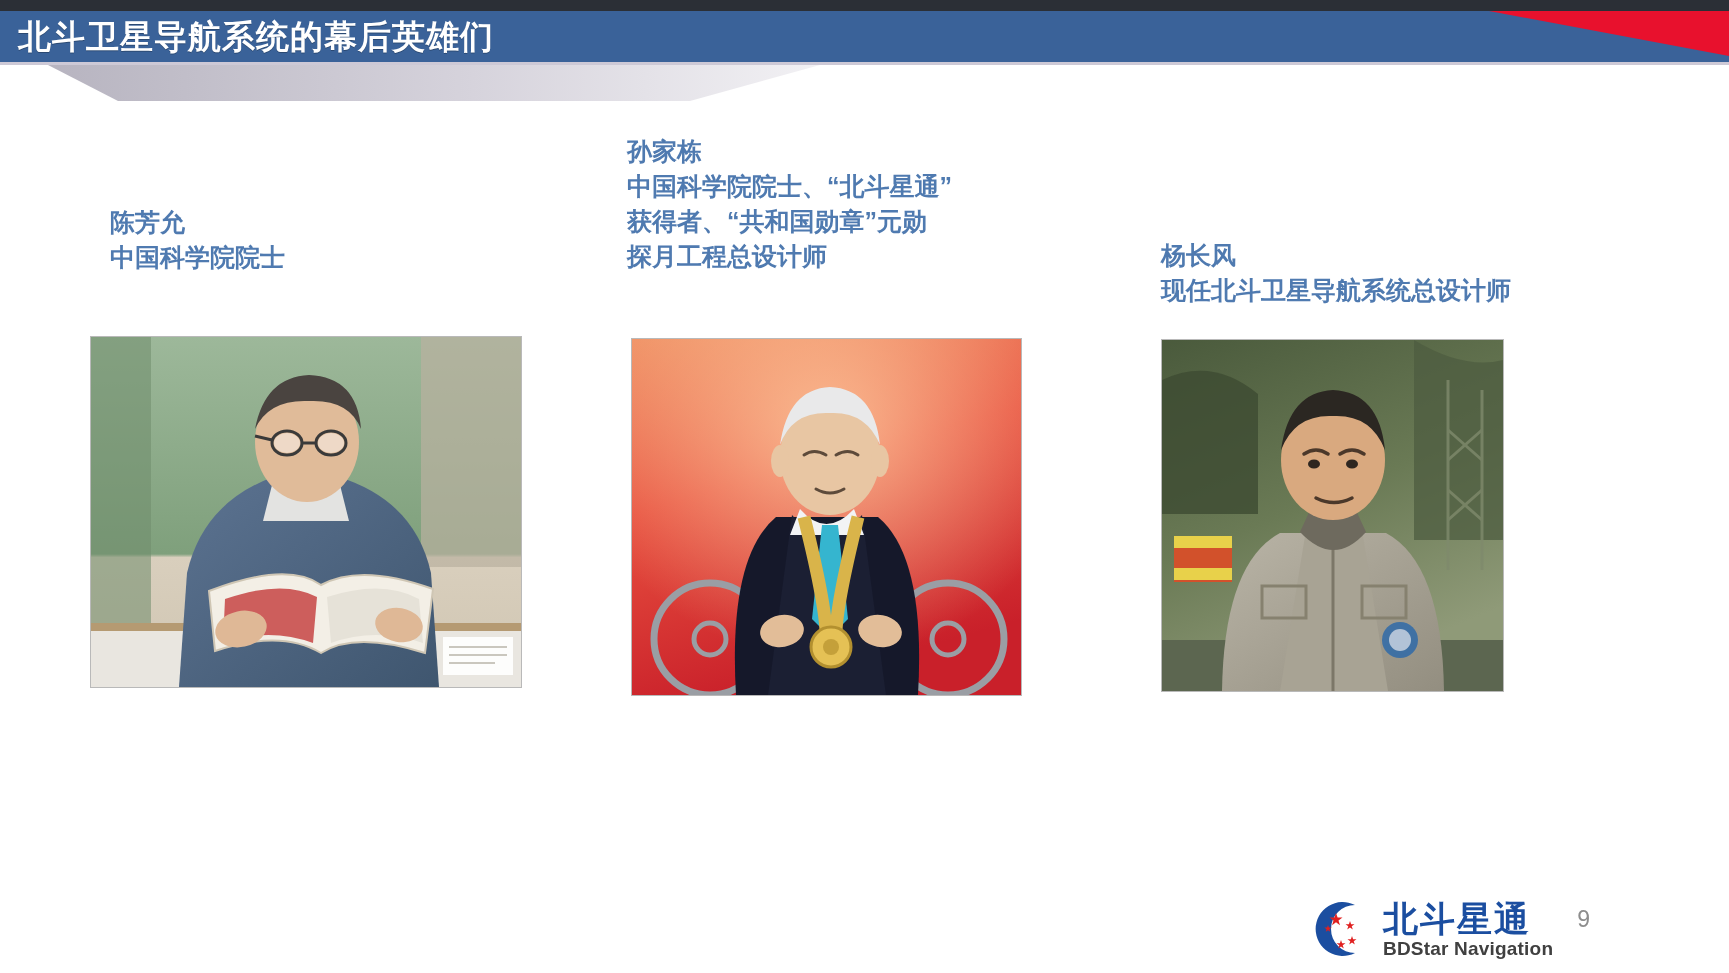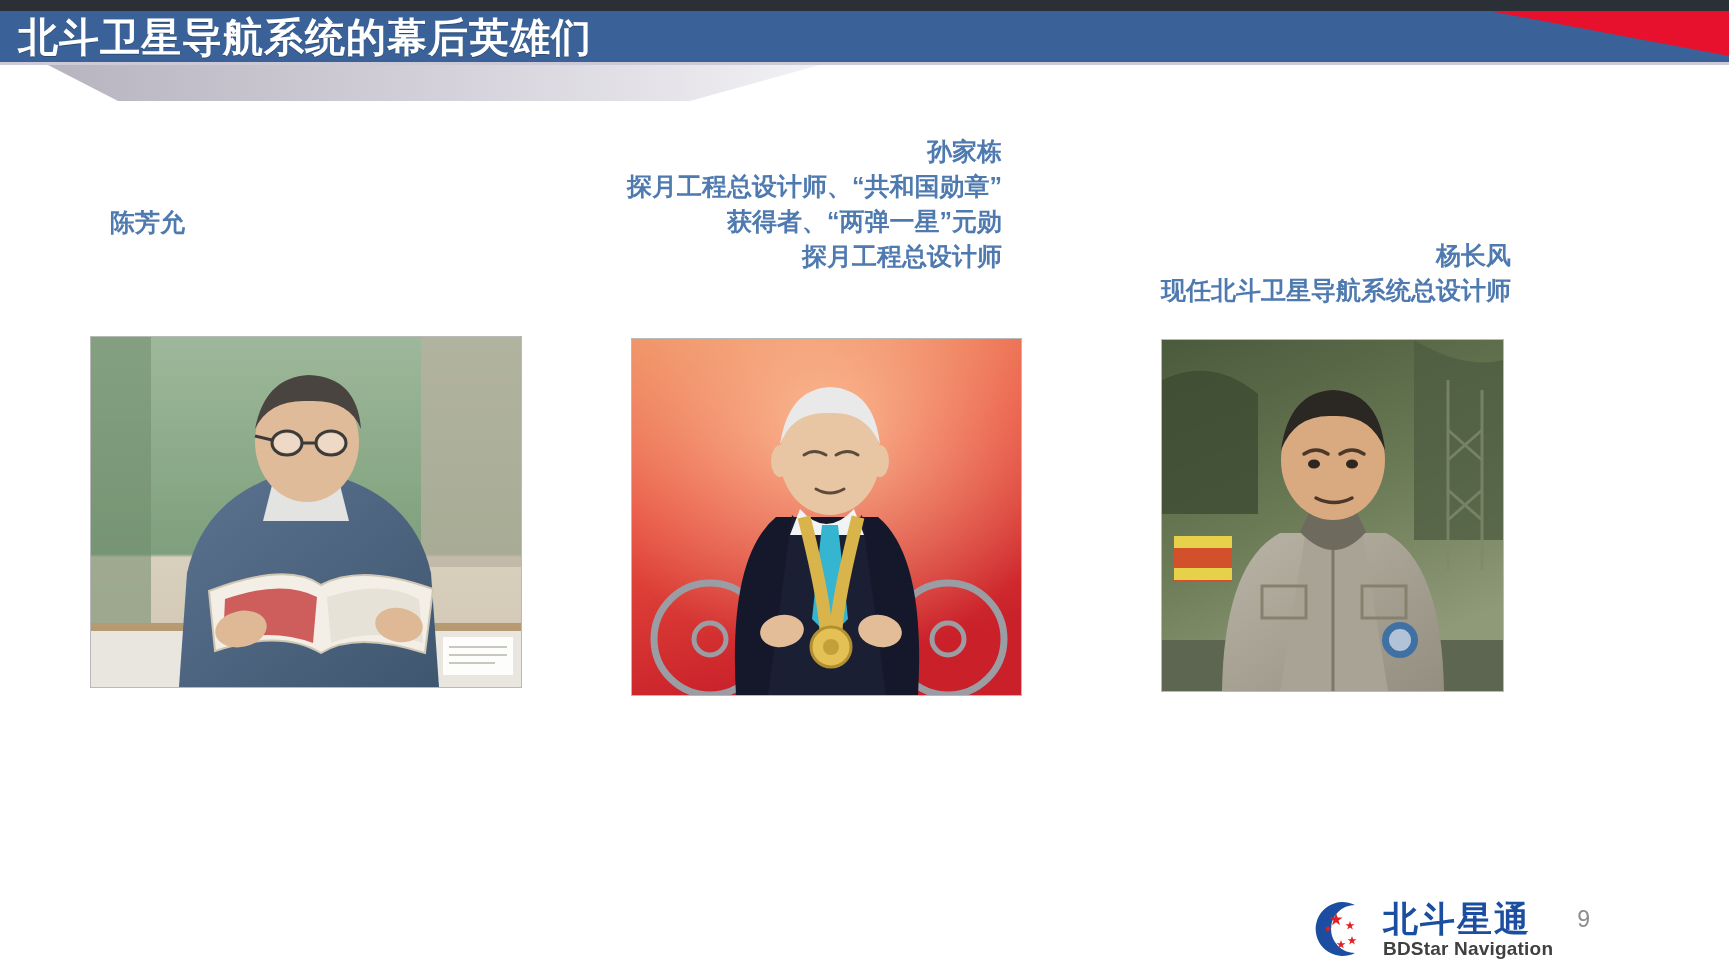--- a/index.html
+++ b/index.html
@@ -33,21 +33,21 @@
     position: absolute;
     right: 0; top: 0;
     width: 240px; height: 51px;
     overflow: hidden;
   }
   #banner-title {
     position: absolute;
     left: 18px; top: 50%;
     transform: translateY(-50%);
     color: #ffffff;
-    font-size: 40px;
+    font-size: 33px;
     font-weight: bold;
     letter-spacing: 1px;
     white-space: nowrap;
     text-shadow: 0 1px 0 rgba(0,0,0,0.25);
   }
   #banner-underline {
     position: absolute;
     left: 0; top: 62px;
     width: 1729px; height: 3px;
     background: #cdc9d6;
@@ -56,21 +56,20 @@
   #banner-fold {
     position: absolute;
     left: 0; top: 65px;
     width: 820px; height: 36px;
     overflow: hidden;
   }
 
   
   .person {
     position: absolute;
-    text-align: right;
   }
   .person-text {
     color: #4f7ab0;
     font-weight: bold;
     font-size: 25px;
     line-height: 35px;
     white-space: nowrap;
   }
   .person-photo {
     border: 1px solid #b9b9b9;
@@ -157,20 +156,21 @@
         <stop offset="55%" stop-color="#d6d3dc"></stop>
         <stop offset="100%" stop-color="#f2f1f4"></stop>
       </linearGradient>
     </defs>
     <polygon points="48,0 820,0 690,36 118,36" fill="url(#foldGrad)"></polygon>
   </svg>
 </div>
 
 <div class="person" id="person-1">
   <div class="person-text">陈芳允</div>
+  <div class="person-text">中国科学院院士</div>
 
   <div class="person-photo">
     <svg width="430" height="350" viewBox="0 0 430 350" xmlns="http://www.w3.org/2000/svg" preserveAspectRatio="none">
       <defs>
         <linearGradient id="p1wall" x1="0" y1="0" x2="0" y2="1">
           <stop offset="0%" stop-color="#9db89a"></stop>
           <stop offset="62%" stop-color="#7fa07c"></stop>
           <stop offset="63%" stop-color="#d9cfbd"></stop>
           <stop offset="100%" stop-color="#cfc5b2"></stop>
         </linearGradient>
@@ -210,22 +210,22 @@
         <line x1="358" y1="310" x2="416" y2="310"></line>
         <line x1="358" y1="318" x2="416" y2="318"></line>
         <line x1="358" y1="326" x2="404" y2="326"></line>
       </g>
     </svg>
   </div>
 </div>
 
 <div class="person" id="person-2">
   <div class="person-text">孙家栋</div>
-  <div class="person-text">探月工程总设计师、“共和国勋章”</div>
-  <div class="person-text">获得者、“两弹一星”元勋</div>
+  <div class="person-text">中国科学院院士、“北斗星通”</div>
+  <div class="person-text">获得者、“共和国勋章”元勋</div>
   <div class="person-text">探月工程总设计师</div>
 
   <div class="person-photo">
     <svg width="389" height="356" viewBox="0 0 389 356" xmlns="http://www.w3.org/2000/svg" preserveAspectRatio="none">
       <defs>
         <linearGradient id="p2bg" x1="0" y1="0" x2="0.3" y2="1">
           <stop offset="0%" stop-color="#ef8e62"></stop>
           <stop offset="45%" stop-color="#e8503f"></stop>
           <stop offset="100%" stop-color="#c9202a"></stop>
         </linearGradient>

